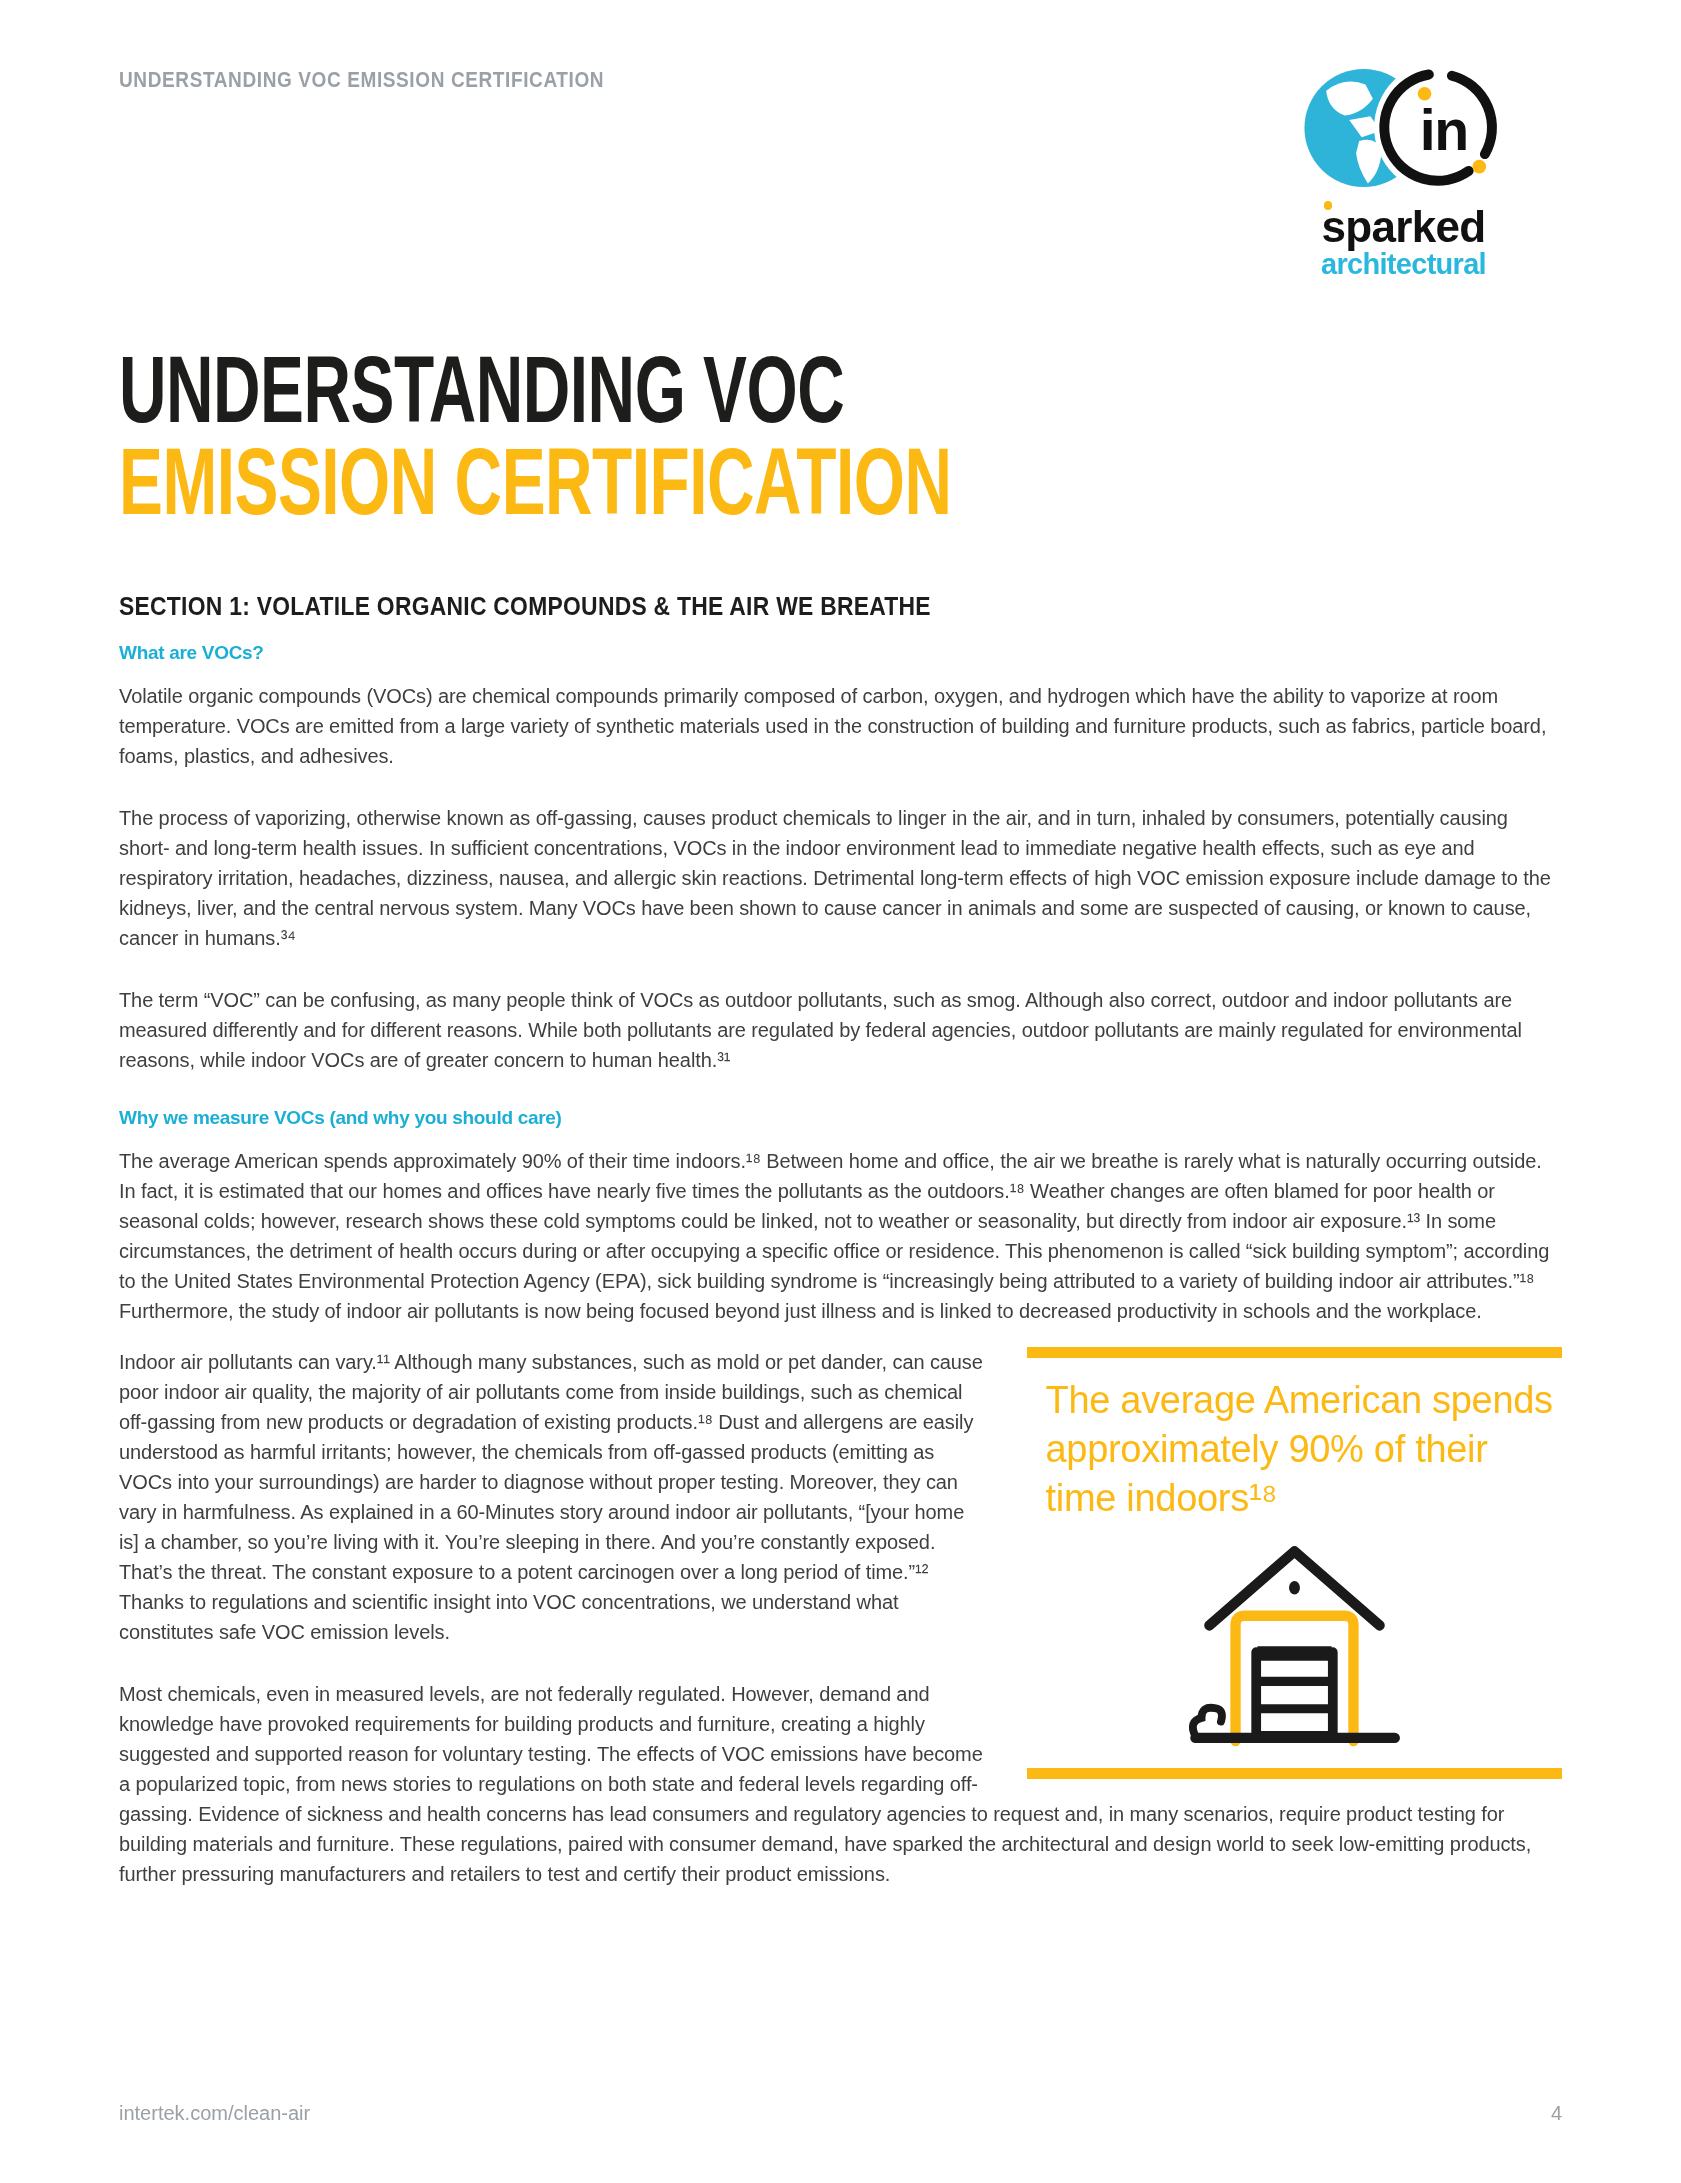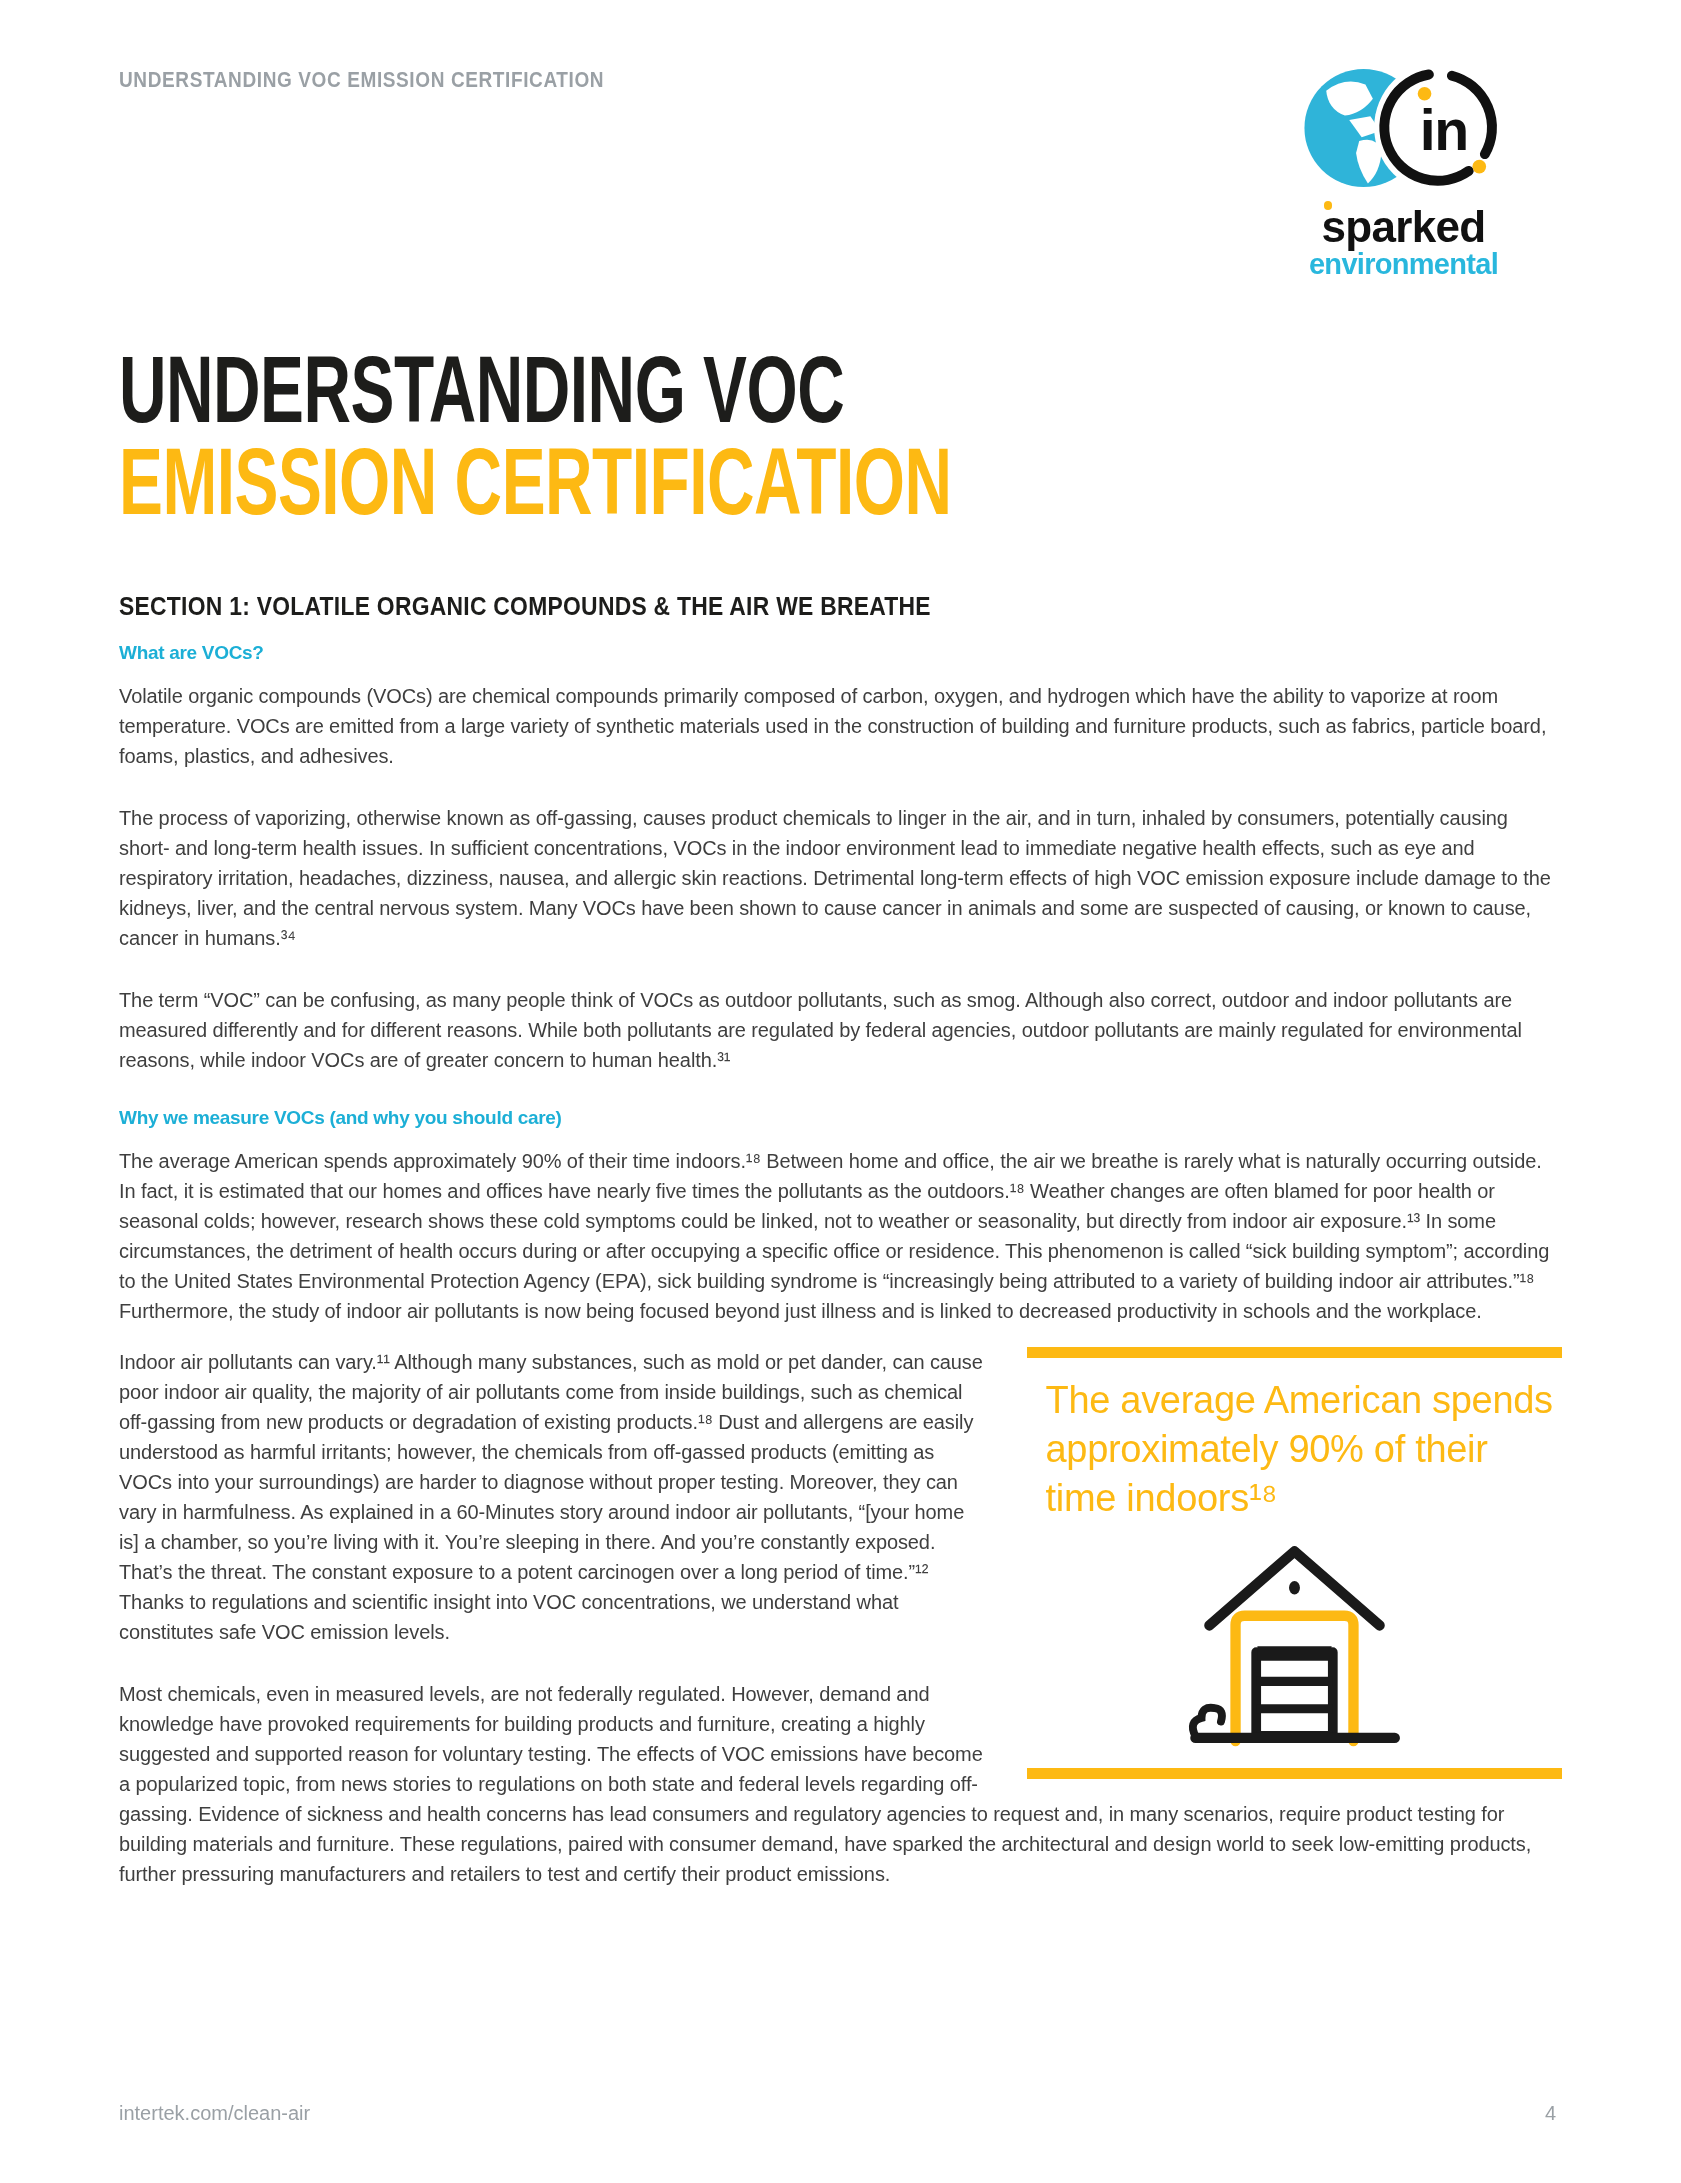--- a/index.html
+++ b/index.html
@@ -69,21 +69,21 @@
   }
   .rule { height:10.6px; background:#FDB913; }
   .callout-text {
     margin:18.5px 0 2.6px 18.5px;
     font-size:38px; line-height:49px;
     color:#FDB913; letter-spacing:-0.3px;
   }
   .house-wrap { text-align:center; margin:4px 0 8px 0; }
   
   .footer {
-    position:absolute; left:119px; right:125px; top:2102px;
+    position:absolute; left:119px; right:119px; top:2102px;
     display:flex; justify-content:space-between;
     font-size:20px; color:#9aa0a5;
   }
 </style>
 </head>
 <body>
 
 <div class="page">
 
   <div class="top-row">
@@ -105,21 +105,21 @@
 
         <circle cx="213" cy="60" r="11" fill="#FDB913"></circle>
         <circle cx="301" cy="177" r="11" fill="#FDB913"></circle>
 
         <text x="244" y="150" text-anchor="middle" font-family="Liberation Sans, DejaVu Sans, sans-serif" font-size="92" font-weight="bold" fill="#111111" letter-spacing="-2">in</text>
       </svg>
       <div class="wordmark">
         <span class="i-dot"></span>
         <span>sparked</span>
       </div>
-      <div class="tagline">environmental</div>
+      <div class="tagline">architectural</div>
     </div>
   </div>
 
   <h1 class="doc-title">
     <span class="t1">UNDERSTANDING VOC</span>
     <span class="t2">EMISSION CERTIFICATION</span>
   </h1>
 
   <h2 class="section-heading">SECTION 1: VOLATILE ORGANIC COMPOUNDS &amp; THE AIR WE BREATHE</h2>
 

